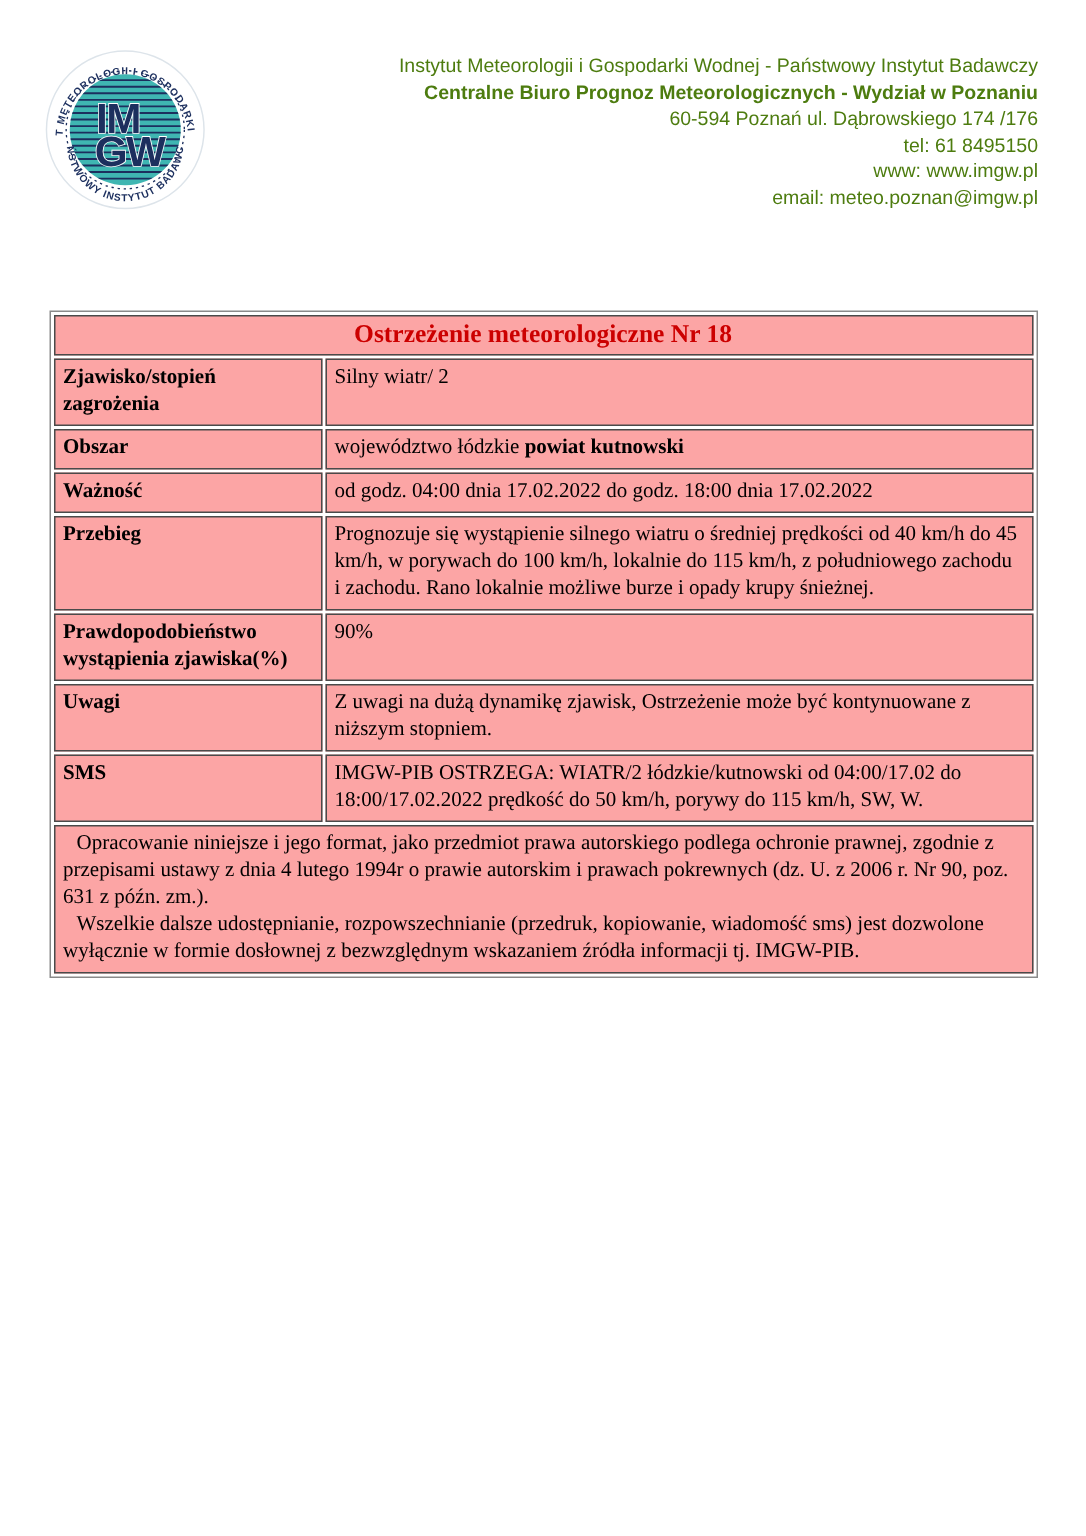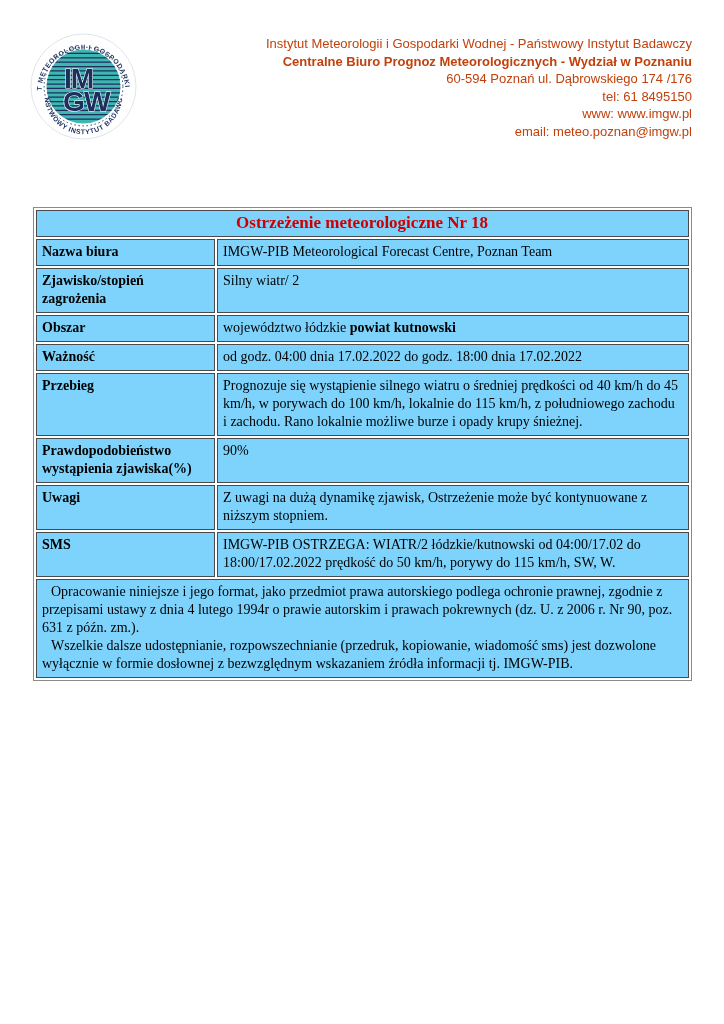--- a/index.html
+++ b/index.html
@@ -12,40 +12,40 @@
   }
 
   
   .letterhead {
     position:absolute; top:33px; left:30px; right:32px;
     display:flex; justify-content:space-between; align-items:flex-start;
   }
   .logo { width:107px; height:107px; flex:0 0 auto; }
   .head-text {
     font-family:"Liberation Sans", sans-serif;
-    color:#c2410c;
+    color:#4d7c0f;
     font-size:13px; line-height:17.6px;
     text-align:right; padding-top:2px;
   }
   .head-text .bold { font-weight:bold; }
 
   
   table.warning {
     position:absolute; top:207px; left:33px;
     width:659px;
     border-collapse:separate; border-spacing:2px;
     border:1px solid #8a8a8a;
     font-size:14px; color:#000;
   }
   table.warning td {
     border:1px solid #4a4a4a;
     padding:3px 6px 4px 5px;
     vertical-align:top;
     line-height:18px;
-    background:#7dd3fc;
+    background:#fca5a5;
   }
   td.lbl { width:166px; font-weight:bold; }
   td.title-cell {
     text-align:center;
     color:#CC0000;
     font-weight:bold;
     font-size:17px;
     padding:7px 4px;
   }
   tr.tall td { height:46px; }
@@ -112,24 +112,20 @@
       <div>email: meteo.poznan@imgw.pl</div>
     </div>
   </div>
 
   <table class="warning">
     <tbody>
         <tr>
       <td colspan="2" class="title-cell">Ostrzeżenie meteorologiczne Nr 18</td>
     </tr>
 
-    <tr>
-      <td class="lbl">Nazwa biura</td>
-      <td>IMGW-PIB Meteorological Forecast Centre, Poznan Team</td>
-    </tr>
 
     <tr>
       <td class="lbl">Zjawisko/stopień zagrożenia</td>
       <td>Silny wiatr/ 2</td>
     </tr>
 
     <tr>
       <td class="lbl">Obszar</td>
       <td>
         <span>województwo łódzkie </span><b>powiat kutnowski</b>

